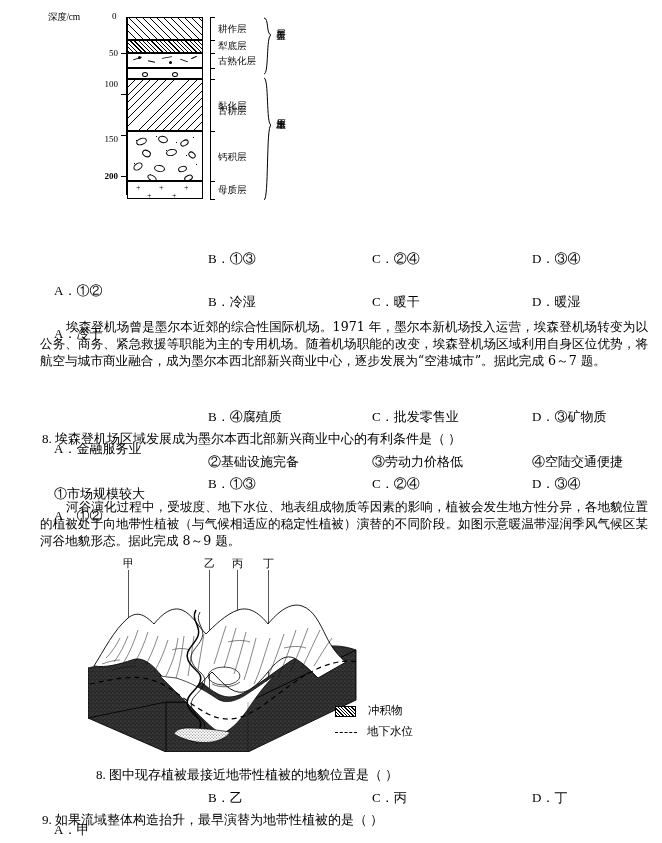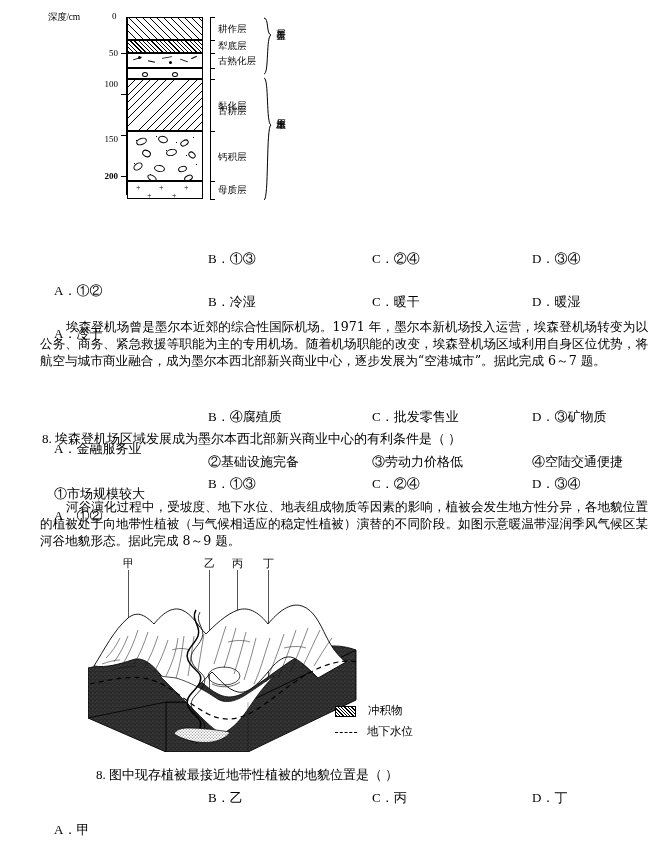--- a/index.html
+++ b/index.html
@@ -299,14 +299,15 @@
   </div>
 
   <div class="q" style="left:52px;top:766px;margin-left:44px;">8. 图中现存植被最接近地带性植被的地貌位置是（      ）</div>
   <div class="opts" style="top:789px;">
     <span class="o1">A．甲</span>
     <span class="o2">B．乙</span>
     <span class="o3">C．丙</span>
     <span class="o4">D．丁</span>
   </div>
 
+  <div class="q" style="left:42px;top:811px;">9. 如果流域整体构造抬升，最早演替为地带性植被的是（      ）</div>
 
 </div>
 
 </body></html>

